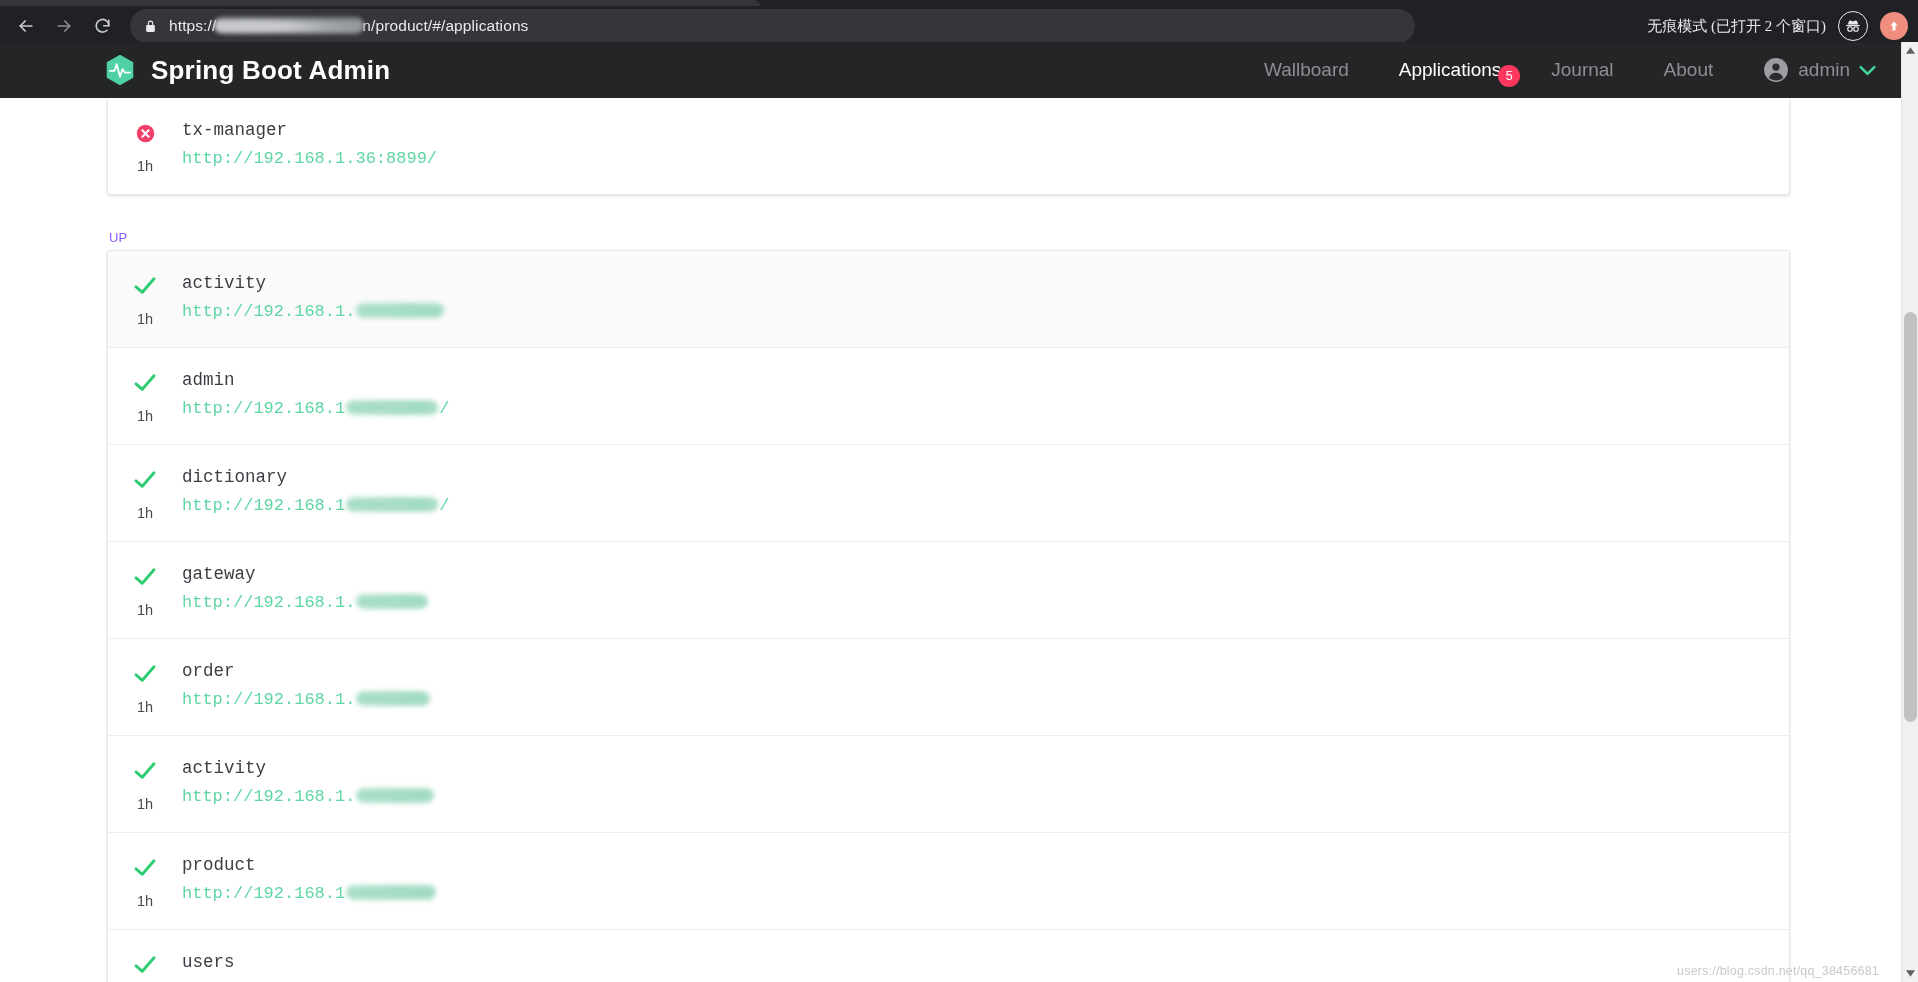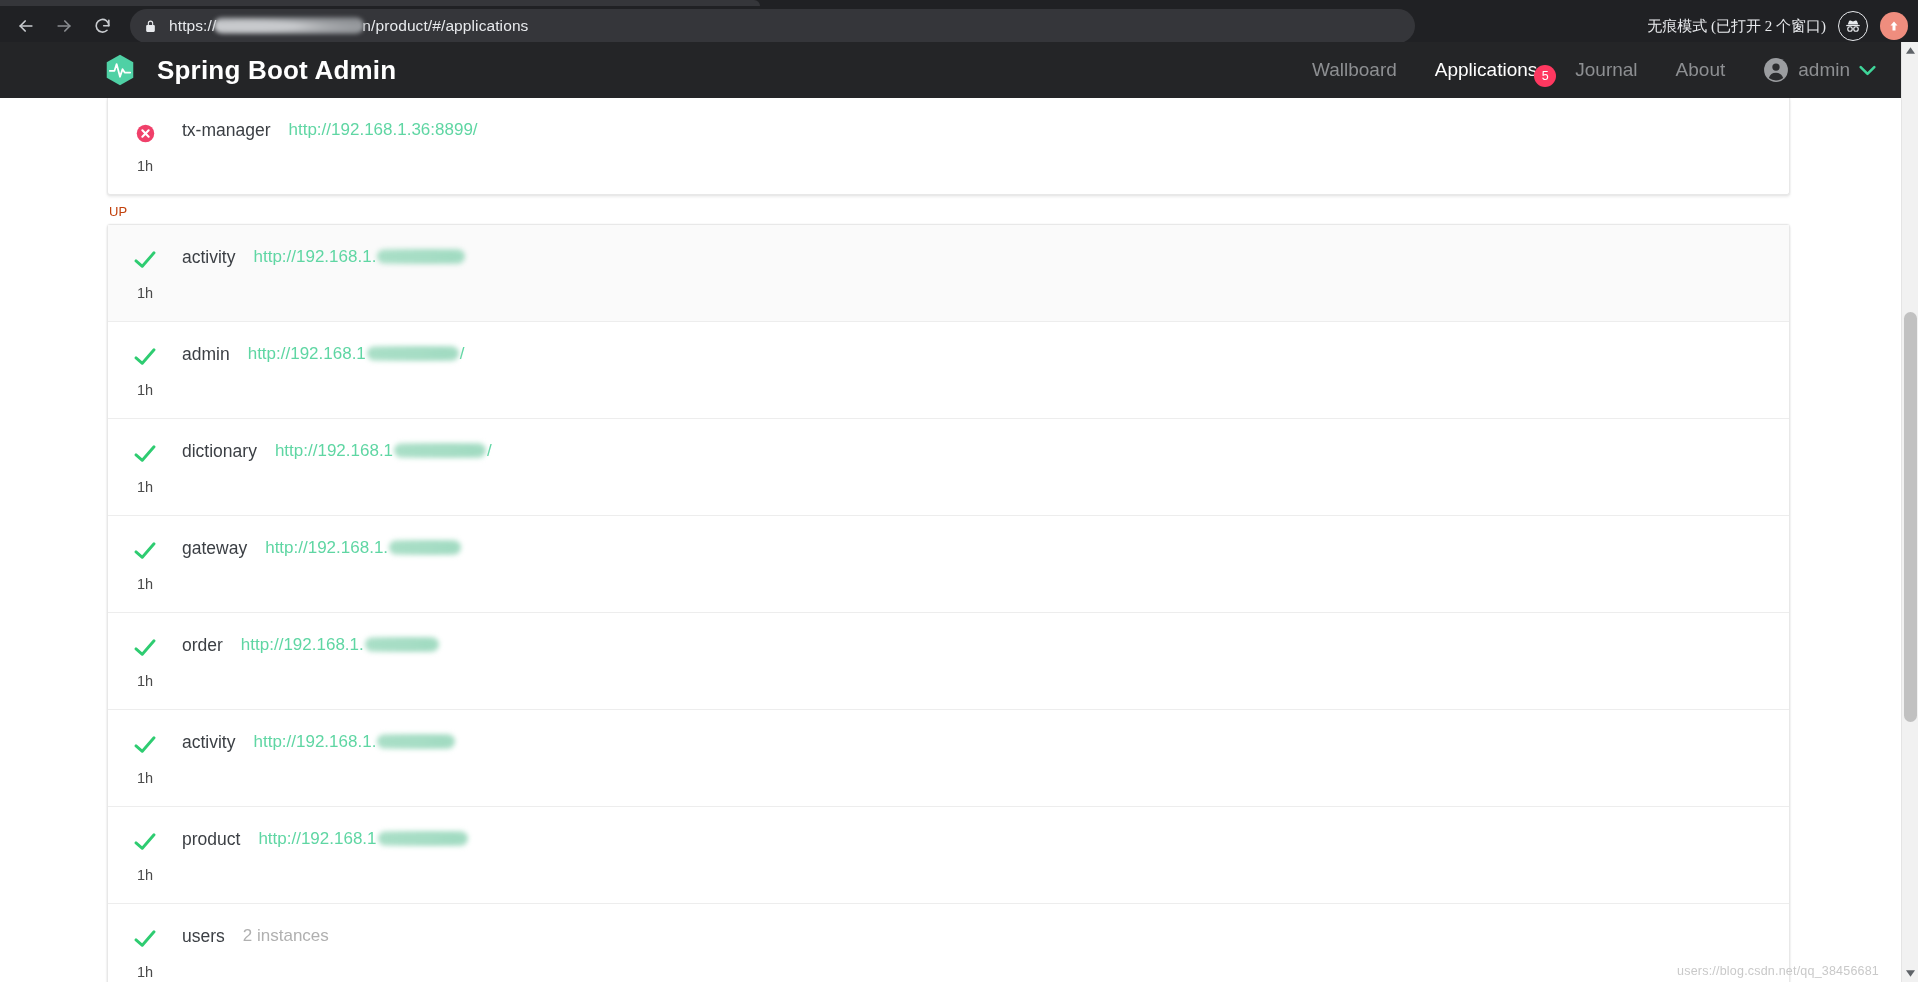--- a/index.html
+++ b/index.html
@@ -102,25 +102,24 @@
     margin-left: 103px;
     cursor: pointer;
   }
   .brand-logo { width: 34px; height: 34px; display:block; }
   .brand-title {
     color: #ffffff;
     font-size: 26px;
     font-weight: bold;
     letter-spacing: .2px;
     white-space: nowrap;
-    margin-left: 6px;
   }
   .nav-links {
     position: absolute; right: 34px; top: 0; height: 56px;
-    display: flex; align-items: center; gap: 4px;
+    display: flex; align-items: center; gap: 16px;
   }
   .nav-link {
     color: #8d8f92;
     font-size: 19px;
     padding: 0 17px;
     cursor: pointer;
     position: relative;
     white-space: nowrap;
   }
   .nav-link.active { color: #ffffff; }
@@ -176,24 +175,25 @@
   .group-card {
     background: #ffffff;
     border: 1px solid #e8e8e8;
     border-radius: 3px;
     box-shadow: 0 2px 3px rgba(10,10,10,0.08), 0 0 0 1px rgba(10,10,10,0.02);
     width: 1683px;
   }
   .group-card.clipped-top { border-top: none; border-radius: 0 0 3px 3px; }
 
   .group-label {
-    color: #c2410c;
+    color: #8b5cf6;
     font-size: 13px;
-    padding: 9px 0 5px 2px;
+    padding: 3px 0 5px 2px;
     letter-spacing: .2px;
+    margin-top: 32px;
   }
 
   .app-row {
     display: flex;
     align-items: flex-start;
     padding: 22px 0 20px 0;
     border-bottom: 1px solid #ededed;
     min-height: 90px;
     cursor: pointer;
   }
@@ -207,21 +207,21 @@
     align-items: center;
     padding-top: 2px;
   }
   .status-icon { height: 22px; display: flex; align-items: center; justify-content: center; }
   .status-age {
     color: #4a4a4a;
     font-size: 14.5px;
     margin-top: 14px;
   }
 
-  .info-col { display: flex; flex-direction: row; gap: 18px; padding-top: 0px; }
+  .info-col { display: flex; flex-direction: column; gap: 8px; padding-top: 0px; font-family: Liberation Mono, monospace; }
   .app-name {
     color: #3b3f44;
     font-size: 17.5px;
     line-height: 1.2;
   }
   .app-url {
     color: #5fd6a3;
     font-size: 17px;
     line-height: 1.2;
     white-space: nowrap;

